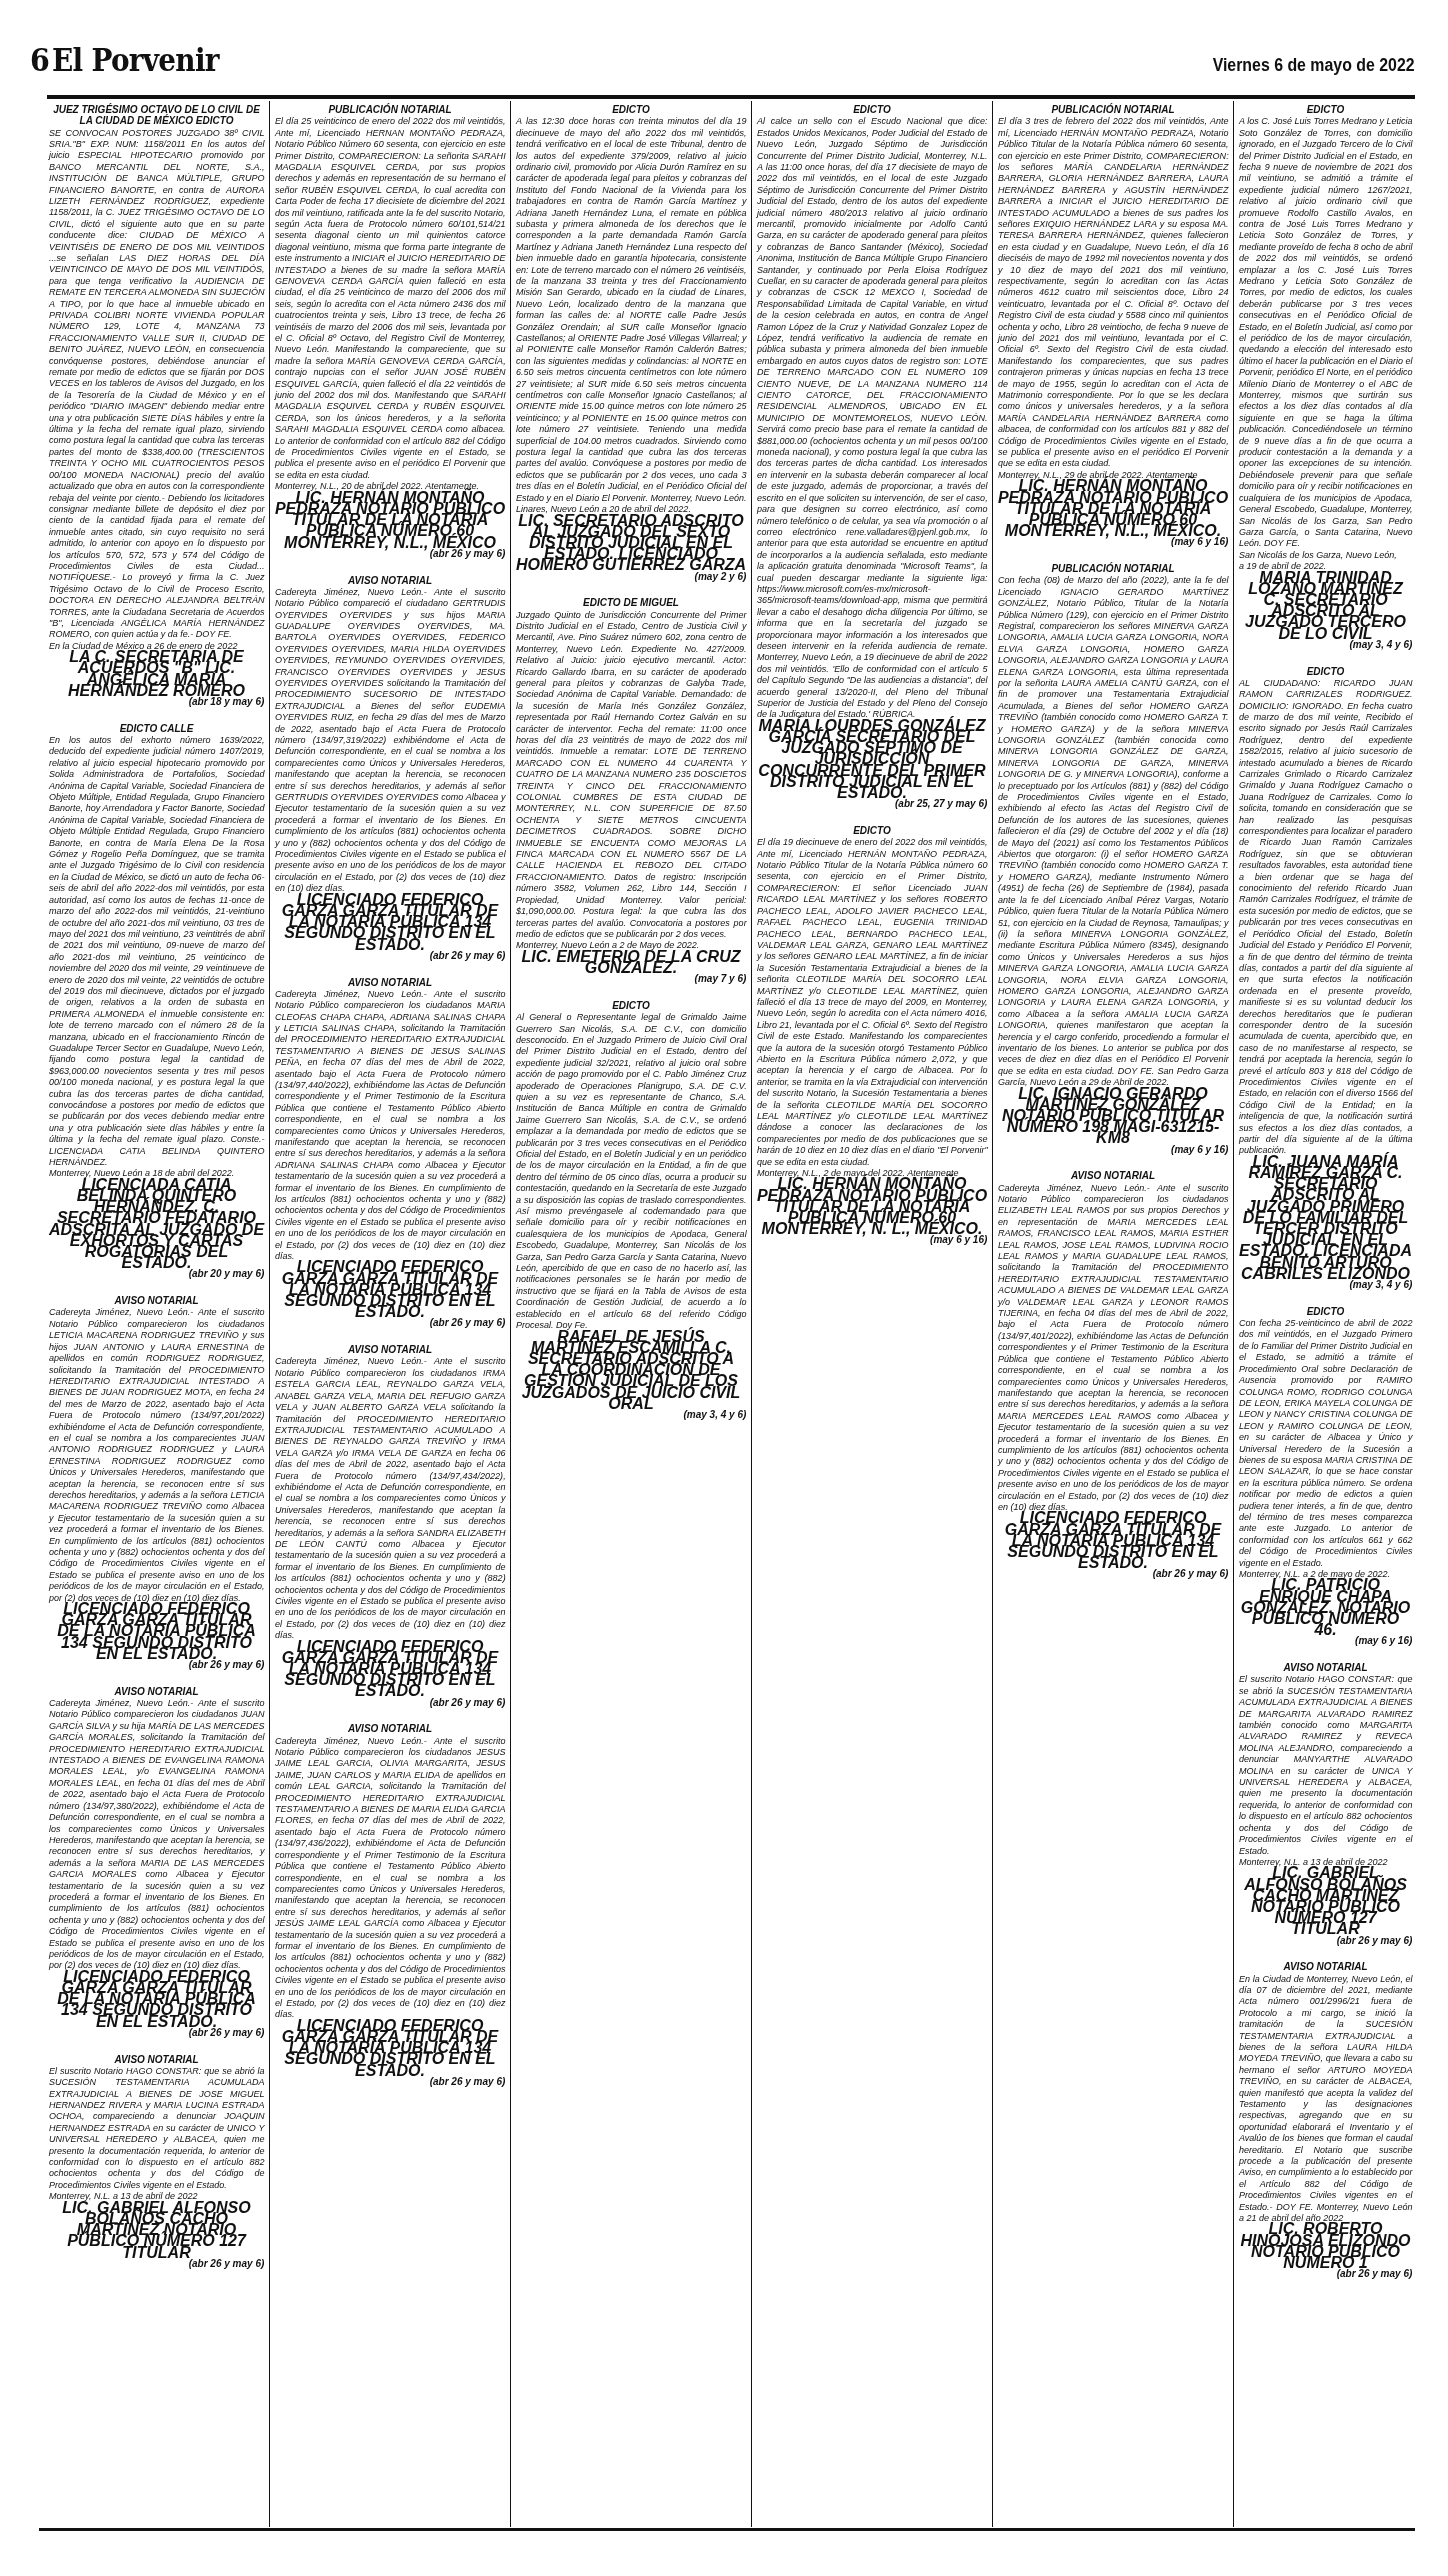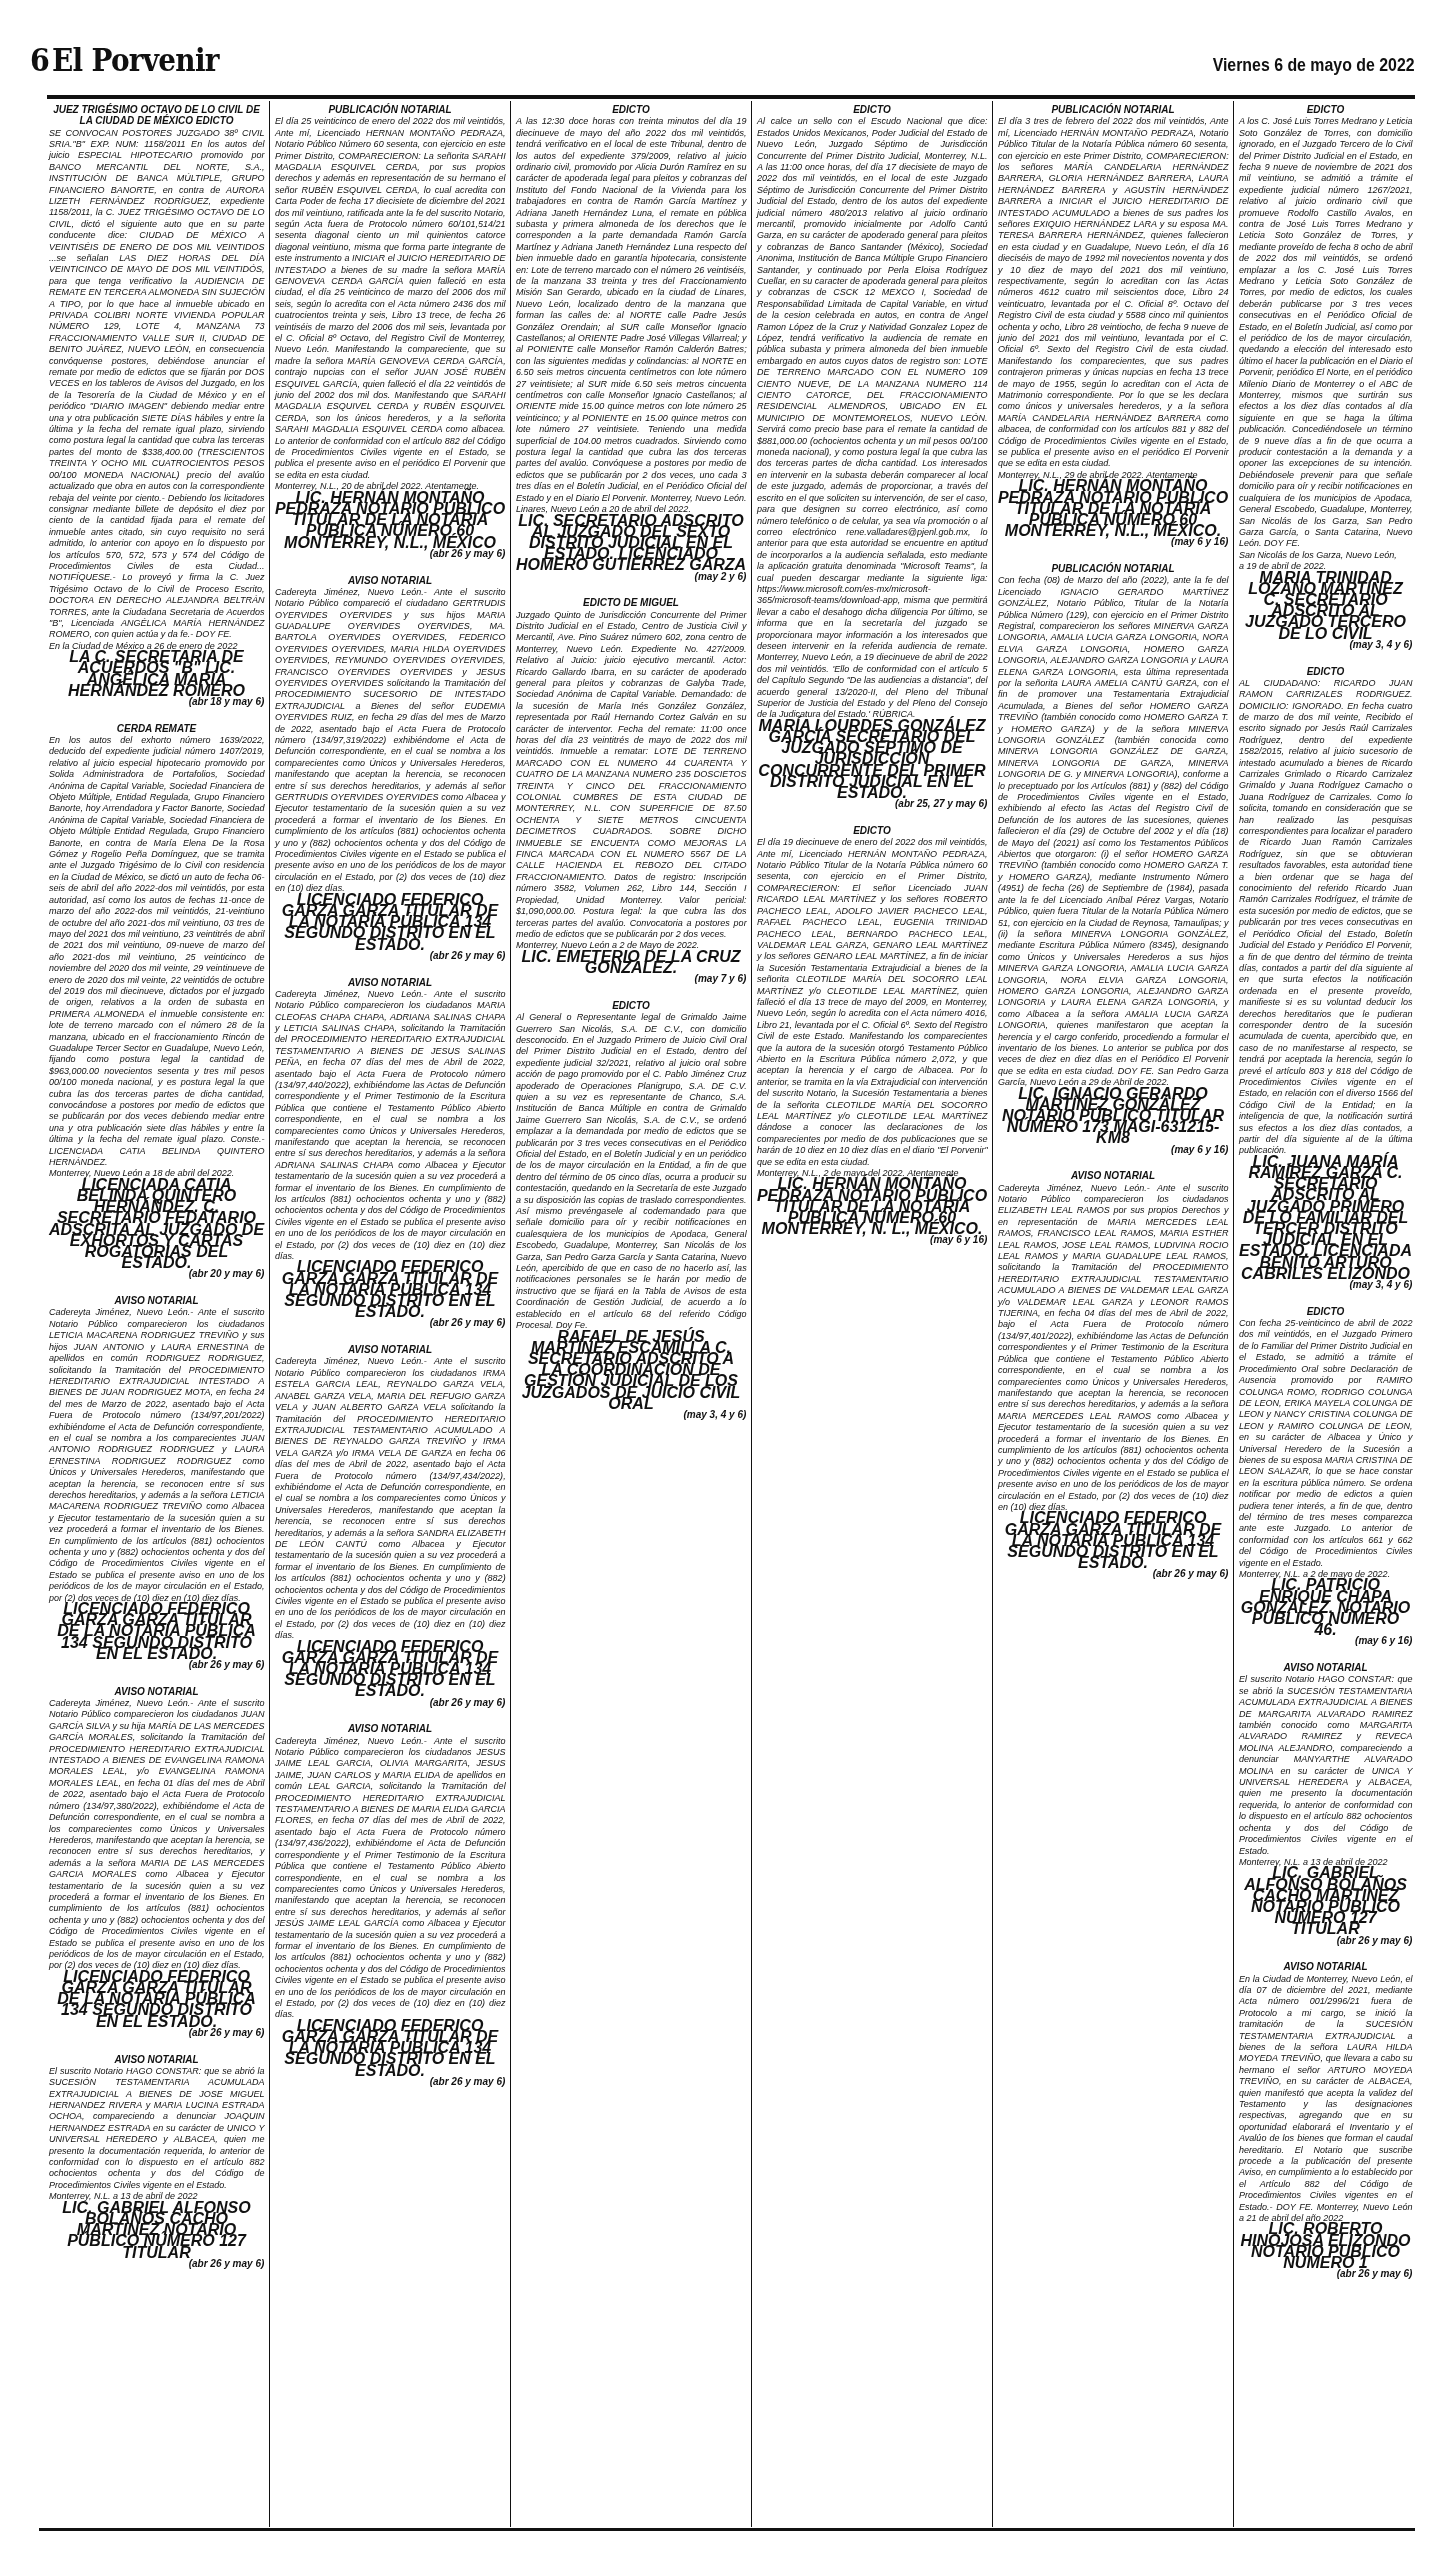--- a/index.html
+++ b/index.html
@@ -34,21 +34,21 @@
 <div class="columns">
   <div class="col c1">
       <div class="notice">
         <div class="n-title">JUEZ TRIGÉSIMO OCTAVO DE LO CIVIL DE LA CIUDAD DE MÉXICO EDICTO</div>
         <div class="n-body">SE CONVOCAN POSTORES JUZGADO 38º CIVIL SRIA."B" EXP. NUM: 1158/2011 En los autos del juicio ESPECIAL HIPOTECARIO promovido por BANCO MERCANTIL DEL NORTE, S.A., INSTITUCIÓN DE BANCA MÚLTIPLE, GRUPO FINANCIERO BANORTE, en contra de AURORA LIZETH FERNÁNDEZ RODRÍGUEZ, expediente 1158/2011, la C. JUEZ TRIGÉSIMO OCTAVO DE LO CIVIL, dictó el siguiente auto que en su parte conducente dice: CIUDAD DE MÉXICO A VEINTISÉIS DE ENERO DE DOS MIL VEINTIDOS ...se señalan LAS DIEZ HORAS DEL DÍA VEINTICINCO DE MAYO DE DOS MIL VEINTIDÓS, para que tenga verificativo la AUDIENCIA DE REMATE EN TERCERA ALMONEDA SIN SUJECIÓN A TIPO, por lo que hace al inmueble ubicado en PRIVADA COLIBRI NORTE VIVIENDA POPULAR NÚMERO 129, LOTE 4, MANZANA 73 FRACCIONAMIENTO VALLE SUR II, CIUDAD DE BENITO JUÁREZ, NUEVO LEÓN, en consecuencia convóquense postores, debiéndose anunciar el remate por medio de edictos que se fijarán por DOS VECES en los tableros de Avisos del Juzgado, en los de la Tesorería de la Ciudad de México y en el periódico "DIARIO IMAGEN" debiendo mediar entre una y otra publicación SIETE DÍAS hábiles y entre la última y la fecha del remate igual plazo, sirviendo como postura legal la cantidad que cubra las terceras partes del monto de $338,400.00 (TRESCIENTOS TREINTA Y OCHO MIL CUATROCIENTOS PESOS 00/100 MONEDA NACIONAL) precio del avalúo actualizado que obra en autos con la correspondiente rebaja del veinte por ciento.- Debiendo los licitadores consignar mediante billete de depósito el diez por ciento de la cantidad fijada para el remate del inmueble antes citado, sin cuyo requisito no será admitido, lo anterior con apoyo en lo dispuesto por los artículos 570, 572, 573 y 574 del Código de Procedimientos Civiles de esta Ciudad... NOTIFÍQUESE.- Lo proveyó y firma la C. Juez Trigésimo Octavo de lo Civil de Proceso Escrito, DOCTORA EN DERECHO ALEJANDRA BELTRÁN TORRES, ante la Ciudadana Secretaria de Acuerdos "B", Licenciada ANGÉLICA MARÍA HERNÁNDEZ ROMERO, con quien actúa y da fe.- DOY FE.</div>
         <div class="n-place">En la Ciudad de México a 26 de enero de 2022</div>
         <div class="n-sign">LA C. SECRETARIA DE ACUERDOS "B" LIC. ANGÉLICA MARÍA HERNÁNDEZ ROMERO</div>
         <div class="n-dates">(abr 18 y may 6)</div>
       </div>
       <div class="notice">
-        <div class="n-title">CERDA REMATE</div>
+        <div class="n-title">EDICTO CALLE</div>
         <div class="n-body">En los autos del exhorto número 1639/2022, deducido del expediente judicial número 1407/2019, relativo al juicio especial hipotecario promovido por Solida Administradora de Portafolios, Sociedad Anónima de Capital Variable, Sociedad Financiera de Objeto Múltiple, Entidad Regulada, Grupo Financiero Banorte, hoy Arrendadora y Factor Banorte, Sociedad Anónima de Capital Variable, Sociedad Financiera de Objeto Múltiple Entidad Regulada, Grupo Financiero Banorte, en contra de María Elena De la Rosa Gómez y Rogelio Peña Domínguez, que se tramita ante el Juzgado Trigésimo de lo Civil con residencia en la Ciudad de México, se dictó un auto de fecha 06-seis de abril del año 2022-dos mil veintidós, por esta autoridad, así como los autos de fechas 11-once de marzo del año 2022-dos mil veintidós, 21-veintiuno de octubre del año 2021-dos mil veintiuno, 03 tres de mayo del 2021 dos mil veintiuno, 23 veintitrés de abril de 2021 dos mil veintiuno, 09-nueve de marzo del año 2021-dos mil veintiuno, 25 veinticinco de noviembre del 2020 dos mil veinte, 29 veintinueve de enero de 2020 dos mil veinte, 22 veintidós de octubre del 2019 dos mil diecinueve, dictados por el juzgado de origen, relativos a la orden de subasta en PRIMERA ALMONEDA el inmueble consistente en: lote de terreno marcado con el número 28 de la manzana, ubicado en el fraccionamiento Rincón de Guadalupe Tercer Sector en Guadalupe, Nuevo León, fijando como postura legal la cantidad de $963,000.00 novecientos sesenta y tres mil pesos 00/100 moneda nacional, y es postura legal la que cubra las dos terceras partes de dicha cantidad, convocándose a postores por medio de edictos que se publicarán por dos veces debiendo mediar entre una y otra publicación siete días hábiles y entre la última y la fecha del remate igual plazo. Conste.- LICENCIADA CATIA BELINDA QUINTERO HERNÁNDEZ.</div>
         <div class="n-place">Monterrey, Nuevo León a 18 de abril del 2022.</div>
         <div class="n-sign">LICENCIADA CATIA BELINDA QUINTERO HERNÁNDEZ. C. SECRETARIO FEDATARIO ADSCRITA AL JUZGADO DE EXHORTOS Y CARTAS ROGATORIAS DEL ESTADO.</div>
         <div class="n-dates">(abr 20 y may 6)</div>
       </div>
       <div class="notice">
         <div class="n-title">AVISO NOTARIAL</div>
         <div class="n-body">Cadereyta Jiménez, Nuevo León.- Ante el suscrito Notario Público comparecieron los ciudadanos LETICIA MACARENA RODRIGUEZ TREVIÑO y sus hijos JUAN ANTONIO y LAURA ERNESTINA de apellidos en común RODRIGUEZ RODRIGUEZ, solicitando la Tramitación del PROCEDIMIENTO HEREDITARIO EXTRAJUDICIAL INTESTADO A BIENES DE JUAN RODRIGUEZ MOTA, en fecha 24 del mes de Marzo de 2022, asentado bajo el Acta Fuera de Protocolo número (134/97,201/2022) exhibiéndome el Acta de Defunción correspondiente, en el cual se nombra a los comparecientes JUAN ANTONIO RODRIGUEZ RODRIGUEZ y LAURA ERNESTINA RODRIGUEZ RODRIGUEZ como Únicos y Universales Herederos, manifestando que aceptan la herencia, se reconocen entre sí sus derechos hereditarios, y además a la señora LETICIA MACARENA RODRIGUEZ TREVIÑO como Albacea y Ejecutor testamentario de la sucesión quien a su vez procederá a formar el inventario de los Bienes. En cumplimiento de los artículos (881) ochocientos ochenta y uno y (882) ochocientos ochenta y dos del Código de Procedimientos Civiles vigente en el Estado se publica el presente aviso en uno de los periódicos de los de mayor circulación en el Estado, por (2) dos veces de (10) diez en (10) diez días.</div>
         <div class="n-sign">LICENCIADO FEDERICO GARZA GARZA TITULAR DE LA NOTARÍA PÚBLICA 134 SEGUNDO DISTRITO EN EL ESTADO.</div>
         <div class="n-dates">(abr 26 y may 6)</div>
@@ -141,21 +141,21 @@
       <div class="notice">
         <div class="n-title">PUBLICACIÓN NOTARIAL</div>
         <div class="n-body">El día 3 tres de febrero del 2022 dos mil veintidós, Ante mí, Licenciado HERNÁN MONTAÑO PEDRAZA, Notario Público Titular de la Notaría Pública número 60 sesenta, con ejercicio en este Primer Distrito, COMPARECIERON: los señores MARÍA CANDELARIA HERNÁNDEZ BARRERA, GLORIA HERNÁNDEZ BARRERA, LAURA HERNÁNDEZ BARRERA y AGUSTÍN HERNÁNDEZ BARRERA a INICIAR el JUICIO HEREDITARIO DE INTESTADO ACUMULADO a bienes de sus padres los señores EXIQUIO HERNÁNDEZ LARA y su esposa MA. TERESA BARRERA HERNÁNDEZ, quienes fallecieron en esta ciudad y en Guadalupe, Nuevo León, el día 16 dieciséis de mayo de 1992 mil novecientos noventa y dos y 10 diez de mayo del 2021 dos mil veintiuno, respectivamente, según lo acreditan con las Actas números 4612 cuatro mil seiscientos doce, Libro 24 veinticuatro, levantada por el C. Oficial 8º. Octavo del Registro Civil de esta ciudad y 5588 cinco mil quinientos ochenta y ocho, Libro 28 veintiocho, de fecha 9 nueve de junio del 2021 dos mil veintiuno, levantada por el C. Oficial 6º. Sexto del Registro Civil de esta ciudad. Manifestando los comparecientes, que sus padres contrajeron primeras y únicas nupcias en fecha 13 trece de mayo de 1955, según lo acreditan con el Acta de Matrimonio correspondiente. Por lo que se les declara como únicos y universales herederos, y a la señora MARÍA CANDELARIA HERNÁNDEZ BARRERA como albacea, de conformidad con los artículos 881 y 882 del Código de Procedimientos Civiles vigente en el Estado, se publica el presente aviso en el periódico El Porvenir que se edita en esta ciudad.</div>
         <div class="n-place">Monterrey, N.L., 29 de abril de 2022. Atentamente</div>
         <div class="n-sign">LIC. HERNÁN MONTAÑO PEDRAZA NOTARIO PÚBLICO TITULAR DE LA NOTARÍA PÚBLICA NÚMERO 60 MONTERREY, N.L., MÉXICO.</div>
         <div class="n-dates">(may 6 y 16)</div>
       </div>
       <div class="notice">
         <div class="n-title">PUBLICACIÓN NOTARIAL</div>
         <div class="n-body">Con fecha (08) de Marzo del año (2022), ante la fe del Licenciado IGNACIO GERARDO MARTÍNEZ GONZÁLEZ, Notario Público, Titular de la Notaría Pública Número (129), con ejercicio en el Primer Distrito Registral, comparecieron los señores MINERVA GARZA LONGORIA, AMALIA LUCIA GARZA LONGORIA, NORA ELVIA GARZA LONGORIA, HOMERO GARZA LONGORIA, ALEJANDRO GARZA LONGORIA y LAURA ELENA GARZA LONGORIA, esta última representada por la señorita LAURA AMELIA CANTÚ GARZA, con el fin de promover una Testamentaria Extrajudicial Acumulada, a Bienes del señor HOMERO GARZA TREVIÑO (también conocido como HOMERO GARZA T. y HOMERO GARZA) y de la señora MINERVA LONGORIA GONZÁLEZ (también conocida como MINERVA LONGORIA GONZÁLEZ DE GARZA, MINERVA LONGORIA DE GARZA, MINERVA LONGORIA DE G. y MINERVA LONGORIA), conforme a lo preceptuado por los Artículos (881) y (882) del Código de Procedimientos Civiles vigente en el Estado, exhibiendo al efecto las Actas del Registro Civil de Defunción de los autores de las sucesiones, quienes fallecieron el día (29) de Octubre del 2002 y el día (18) de Mayo del (2021) así como los Testamentos Públicos Abiertos que otorgaron: (i) el señor HOMERO GARZA TREVIÑO (también conocido como HOMERO GARZA T. y HOMERO GARZA), mediante Instrumento Número (4951) de fecha (26) de Septiembre de (1984), pasada ante la fe del Licenciado Aníbal Pérez Vargas, Notario Público, quien fuera Titular de la Notaría Pública Número 51, con ejercicio en la Ciudad de Reynosa, Tamaulipas; y (ii) la señora MINERVA LONGORIA GONZÁLEZ, mediante Escritura Pública Número (8345), designando como Únicos y Universales Herederos a sus hijos MINERVA GARZA LONGORIA, AMALIA LUCIA GARZA LONGORIA, NORA ELVIA GARZA LONGORIA, HOMERO GARZA LONGORIA, ALEJANDRO GARZA LONGORIA y LAURA ELENA GARZA LONGORIA, y como Albacea a la señora AMALIA LUCIA GARZA LONGORIA, quienes manifestaron que aceptan la herencia y el cargo conferido, procediendo a formular el inventario de los bienes. Lo anterior se publica por dos veces de diez en diez días en el Periódico El Porvenir que se edita en esta ciudad. DOY FE. San Pedro Garza García, Nuevo León a 29 de Abril de 2022.</div>
-        <div class="n-sign">LIC. IGNACIO GERARDO MARTÍNEZ GONZÁLEZ NOTARIO PÚBLICO TITULAR NÚMERO 173 MAGI-631215-KM8</div>
+        <div class="n-sign">LIC. IGNACIO GERARDO MARTÍNEZ GONZÁLEZ NOTARIO PÚBLICO TITULAR NÚMERO 198 MAGI-631215-KM8</div>
         <div class="n-dates">(may 6 y 16)</div>
       </div>
       <div class="notice">
         <div class="n-title">AVISO NOTARIAL</div>
         <div class="n-body">Cadereyta Jiménez, Nuevo León.- Ante el suscrito Notario Público comparecieron los ciudadanos ELIZABETH LEAL RAMOS por sus propios Derechos y en representación de MARIA MERCEDES LEAL RAMOS, FRANCISCO LEAL RAMOS, MARIA ESTHER LEAL RAMOS, JOSE LEAL RAMOS, LUDIVINA ROCIO LEAL RAMOS y MARIA GUADALUPE LEAL RAMOS, solicitando la Tramitación del PROCEDIMIENTO HEREDITARIO EXTRAJUDICIAL TESTAMENTARIO ACUMULADO A BIENES DE VALDEMAR LEAL GARZA y/o VALDEMAR LEAL GARZA y LEONOR RAMOS TIJERINA, en fecha 04 días del mes de Abril de 2022, bajo el Acta Fuera de Protocolo número (134/97,401/2022), exhibiéndome las Actas de Defunción correspondientes y el Primer Testimonio de la Escritura Pública que contiene el Testamento Público Abierto correspondiente, en el cual se nombra a los comparecientes como Únicos y Universales Herederos, manifestando que aceptan la herencia, se reconocen entre sí sus derechos hereditarios, y además a la señora MARIA MERCEDES LEAL RAMOS como Albacea y Ejecutor testamentario de la sucesión quien a su vez procederá a formar el inventario de los Bienes. En cumplimiento de los artículos (881) ochocientos ochenta y uno y (882) ochocientos ochenta y dos del Código de Procedimientos Civiles vigente en el Estado se publica el presente aviso en uno de los periódicos de los de mayor circulación en el Estado, por (2) dos veces de (10) diez en (10) diez días.</div>
         <div class="n-sign">LICENCIADO FEDERICO GARZA GARZA TITULAR DE LA NOTARÍA PÚBLICA 134 SEGUNDO DISTRITO EN EL ESTADO.</div>
         <div class="n-dates">(abr 26 y may 6)</div>
       </div>
     </div>
   <div class="col c6">

